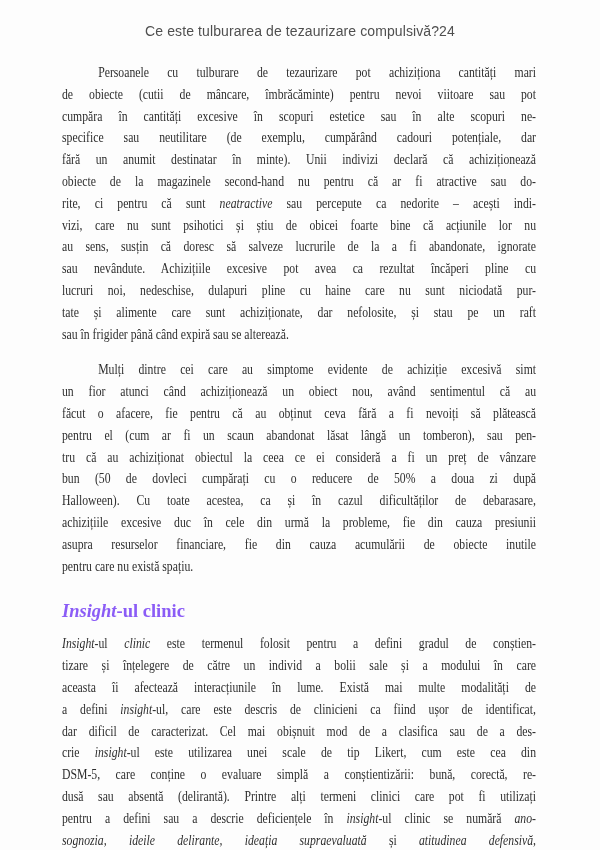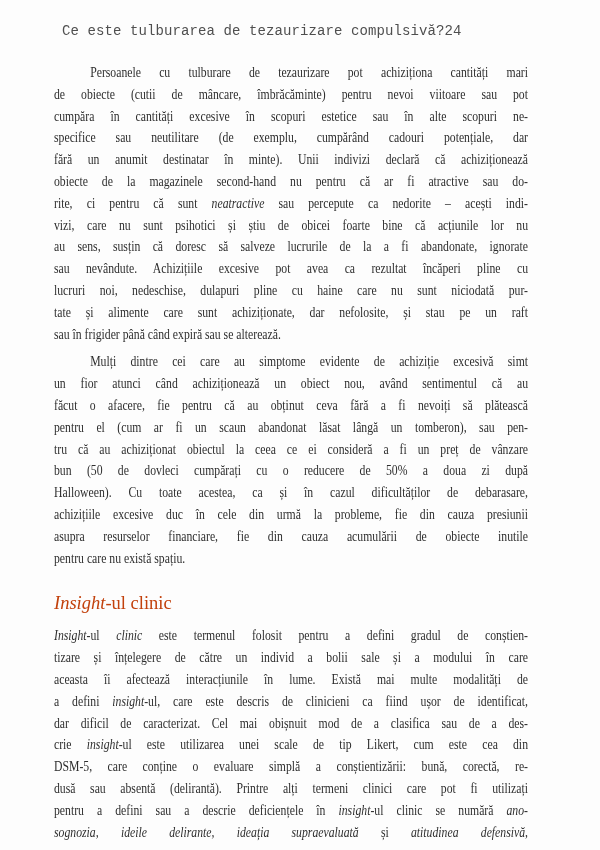--- a/index.html
+++ b/index.html
@@ -8,53 +8,53 @@
     background: #fdfdfd;
     color: #2e2e2e;
     font-family: "Liberation Serif", "DejaVu Serif", serif;
     overflow: hidden;
     position: relative;
   }
   .page-header {
     position: absolute;
     top: 23px; left: 62px; width: 476px;
     display: flex;
-    justify-content: flex-start;
+    justify-content: center;
     align-items: baseline;
-    font-family: Liberation Mono, monospace;
+    font-family: Liberation Sans, sans-serif;
     font-size: 14px;
     color: #4f4f4f;
     letter-spacing: 0.1px;
   }
   .page-body {
     position: absolute;
-    top: 62px; left: 54px; width: 476px;
+    top: 62px; left: 62px; width: 476px;
   }
-  .para + .para { margin-top: 6px; }
+  .para + .para { margin-top: 14px; }
   .line {
     width: 590px;
     transform: scaleX(0.8034);
     transform-origin: 0 0;
     text-align: justify;
     text-align-last: justify;
     font-size: 14.6px;
     line-height: 21.8px;
     height: 21.8px;
     white-space: normal;
   }
   .line.indent { text-indent: 45px; }
   .line.last { text-align-last: left; }
   .it { font-style: italic; }
   .heading {
     margin-top: 21px;
     margin-bottom: 9px;
     font-size: 18.5px;
-    font-weight: normal;
+    font-weight: bold;
     line-height: 26px;
-    color: #c2410c;
+    color: #8b5cf6;
   }
 </style>
 </head>
 <body>
 
 <header class="page-header">
   <span>Ce este tulburarea de tezaurizare compulsivă?</span>
   <span>24</span>
 </header>
 

